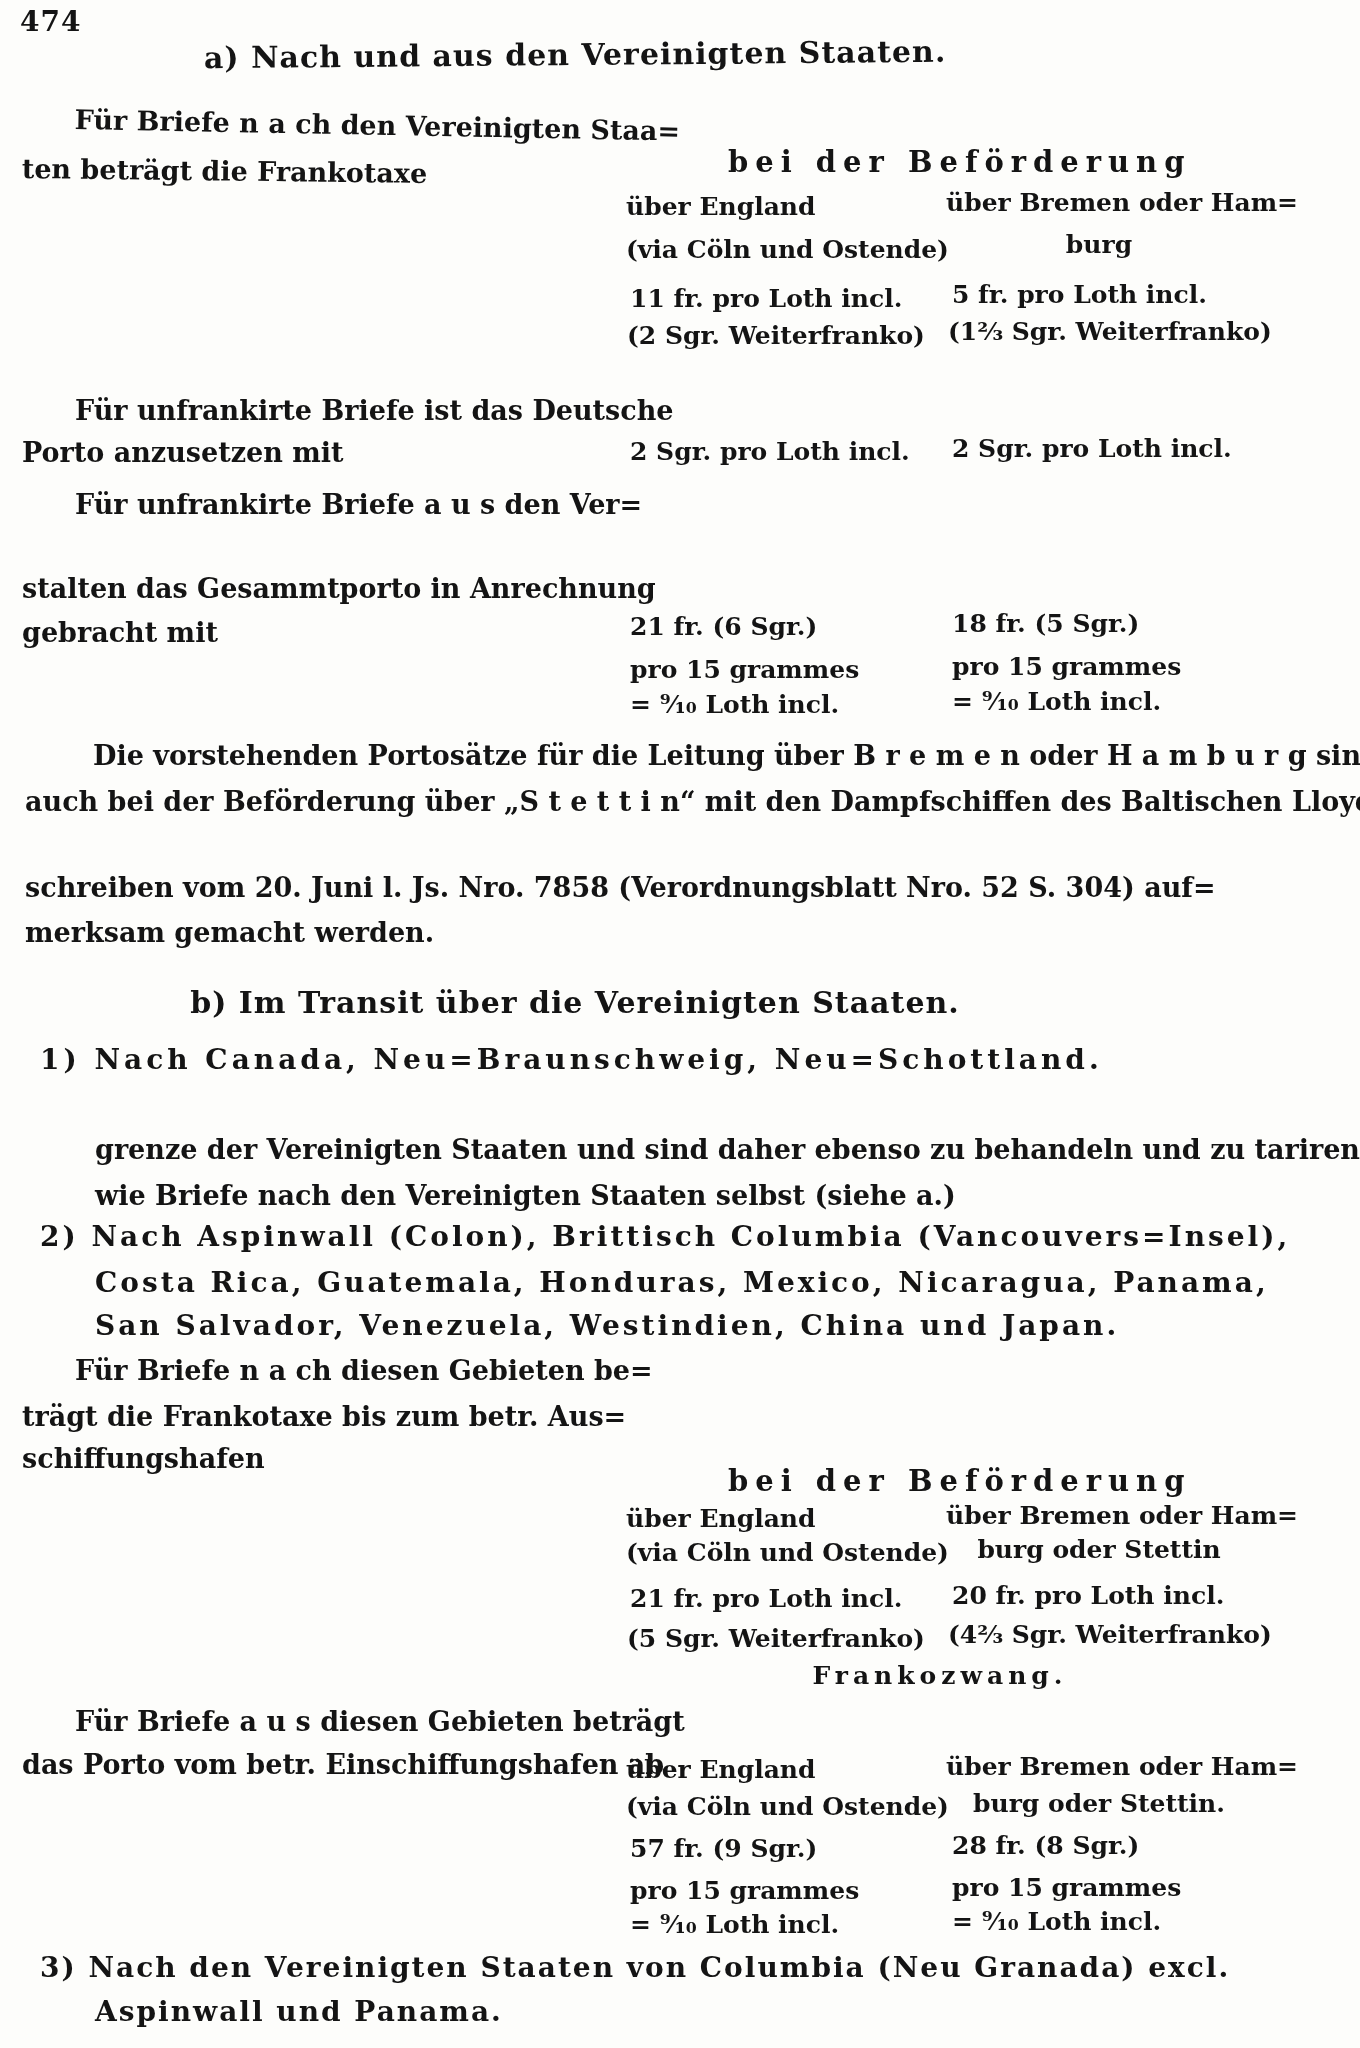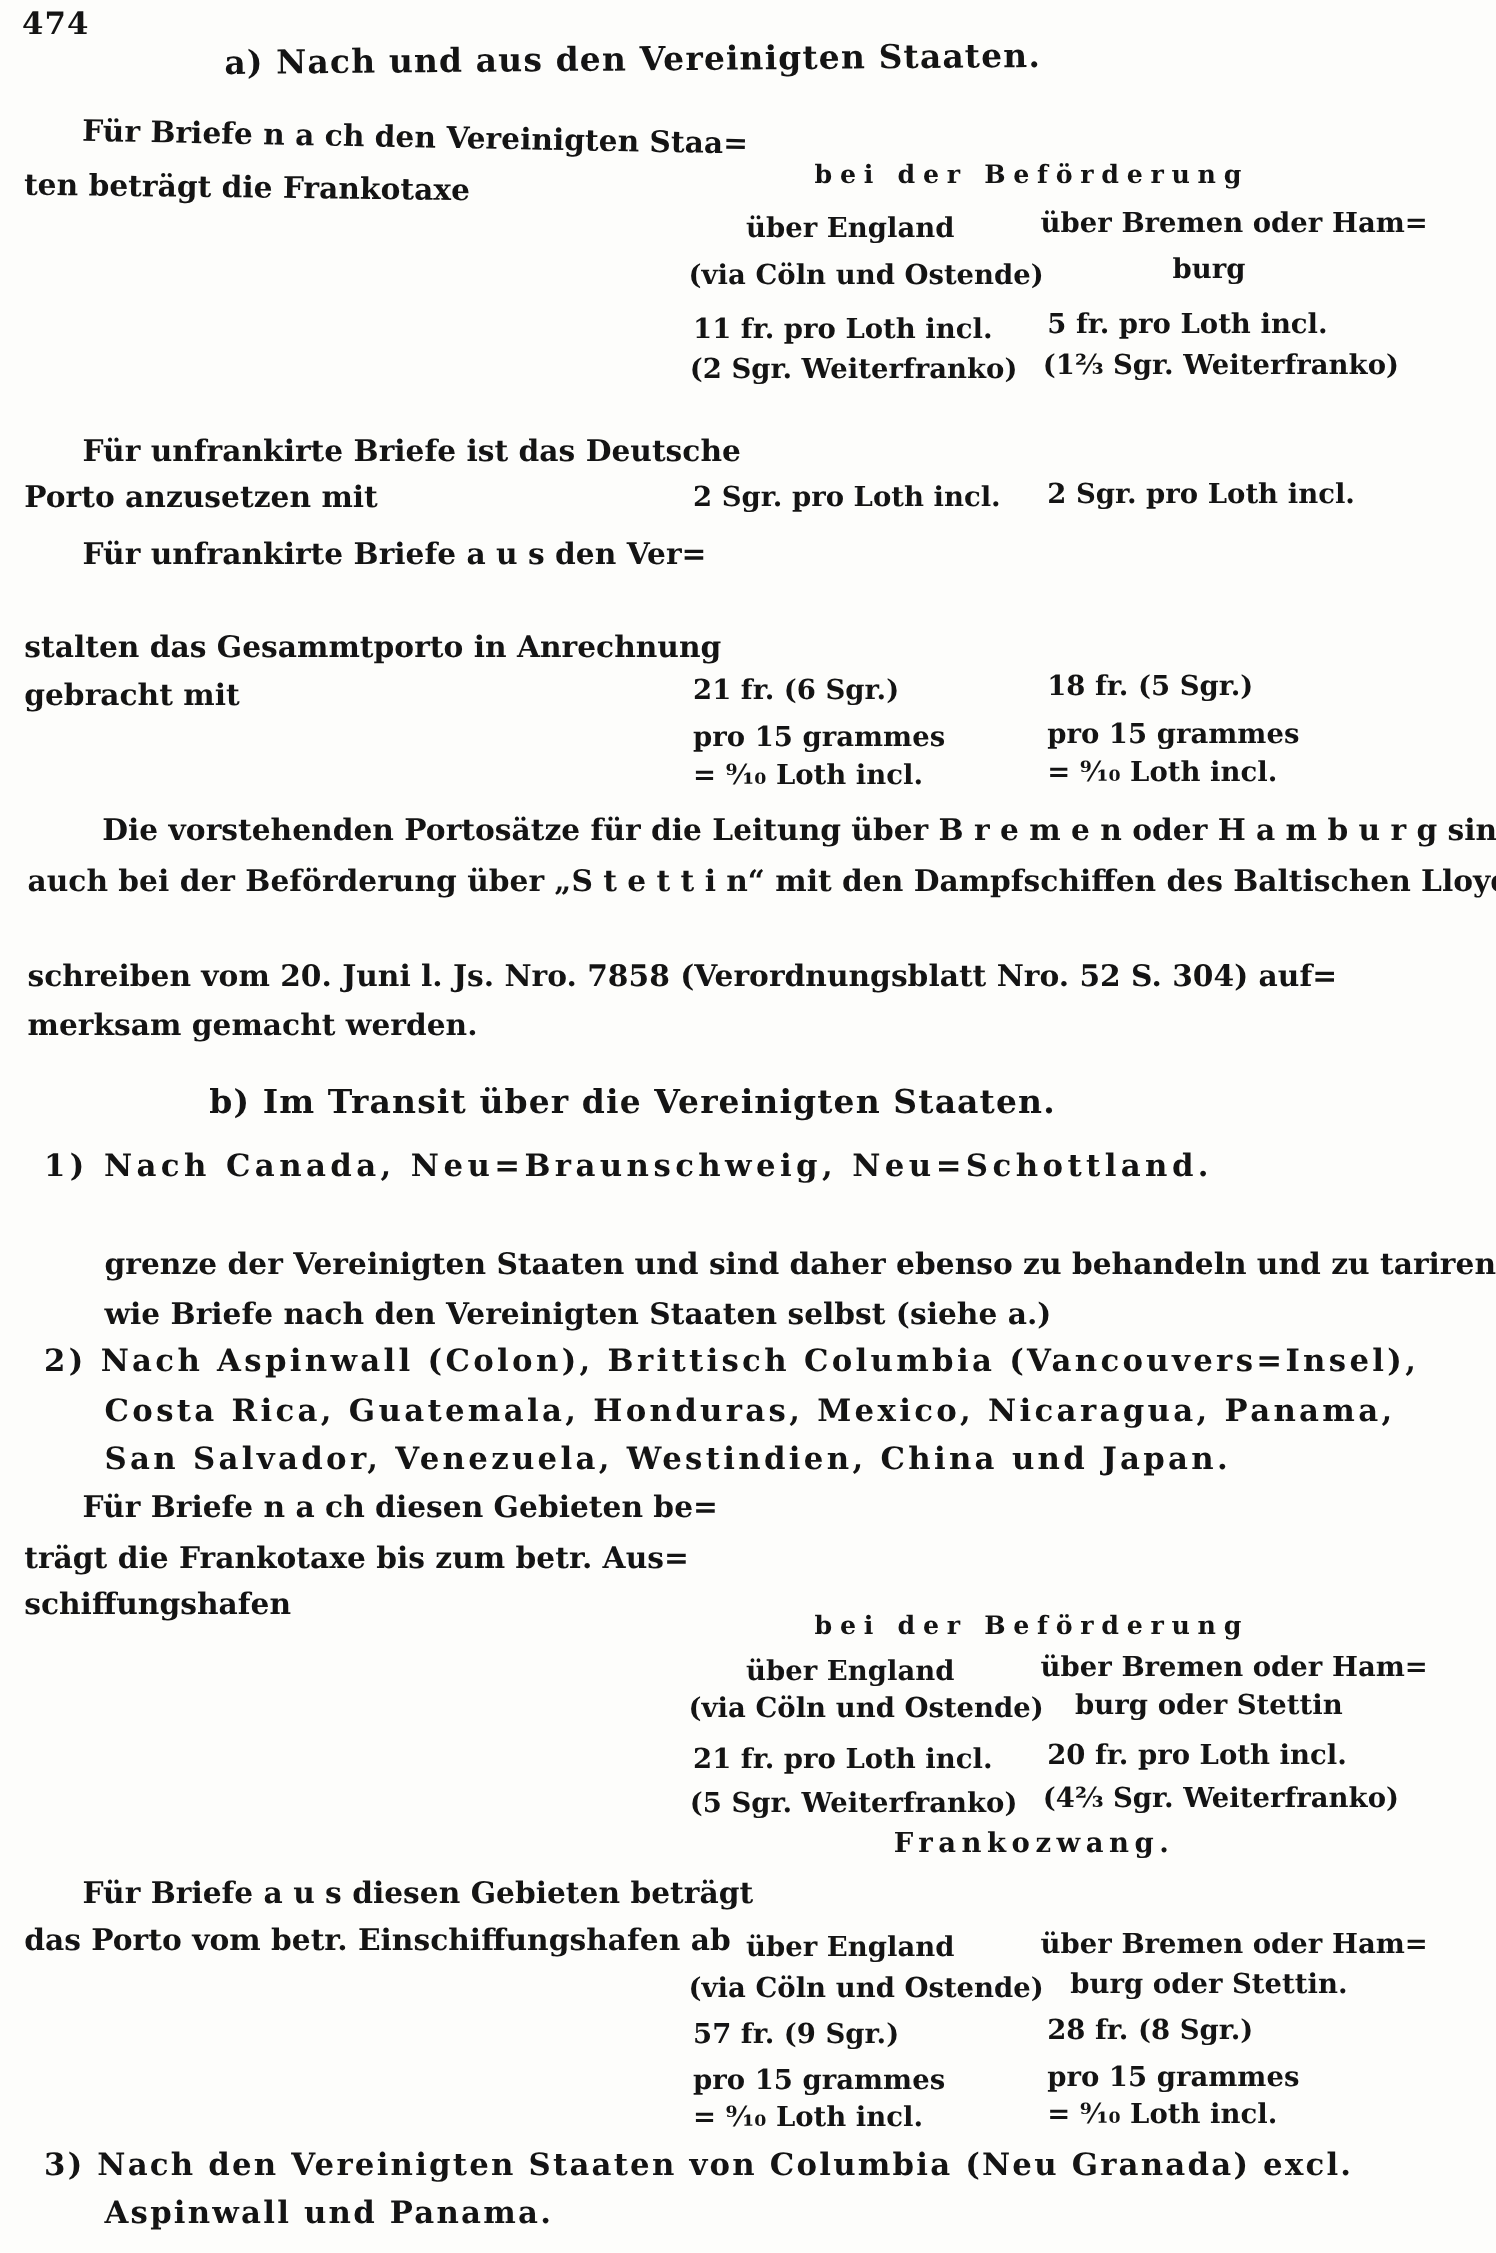--- a/index.html
+++ b/index.html
@@ -15,24 +15,24 @@
   .line{
     position:absolute;
     white-space:nowrap;
     font-weight:700;
     font-size:27px;
     line-height:1.15;
   }
   .pagenum{font-size:28px;letter-spacing:1px;}
   .h1{left:0;width:1150px;text-align:center;font-size:30px;letter-spacing:1px;}
   .tbl{font-size:25px;}
-  .cap{font-size:23px;letter-spacing:7px;}
+  .cap{font-size:29px;letter-spacing:7px;}
   .capbox{left:728px;width:420px;text-align:center;}
   .notebox{left:720px;width:440px;text-align:center;letter-spacing:5px;font-size:25px;}
-  .c1h{left:626px;width:294px;text-align:center;}
+  .c1h{left:626px;width:294px;text-align:left;}
   .c2h{left:946px;width:306px;text-align:center;}
   .c1v{left:630px;}
   .c2v{left:952px;}
   .item{font-size:28px;letter-spacing:3px;}
   .sp4{letter-spacing:4px;}
   .sp2{letter-spacing:2px;}
   .rot1{transform:rotate(1.1deg);transform-origin:left top;}
   .rot2{transform:rotate(0.7deg);transform-origin:left top;}
   .roth{transform:rotate(-0.5deg);transform-origin:center top;}
 </style>

